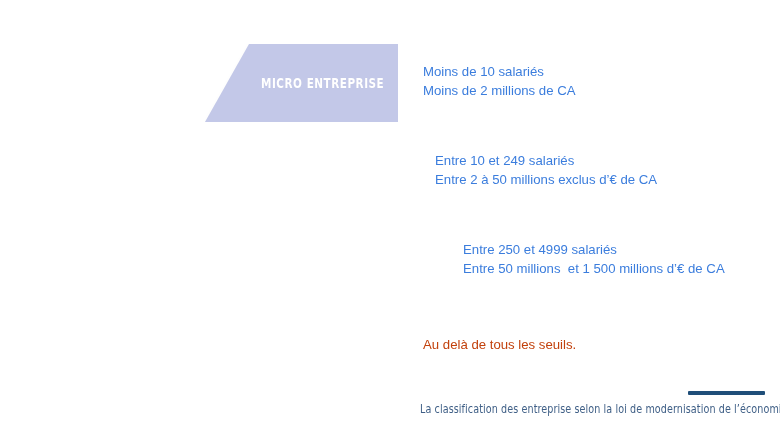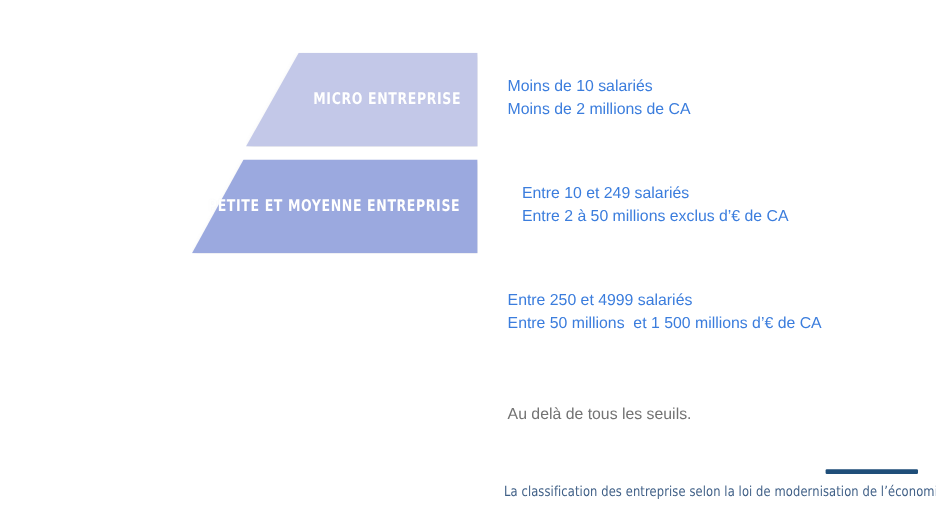--- a/index.html
+++ b/index.html
@@ -117,40 +117,29 @@
         <defs>
           <filter id="sh1" x="-30%" y="-30%" width="180%" height="180%">
             <feDropShadow dx="1.2" dy="2.2" stdDeviation="1.6" flood-color="#8d8d8d" flood-opacity="0.55"></feDropShadow>
           </filter>
         </defs>
         <polygon points="44,0 193,0 193,78 0,78" fill="#c3c8e8" filter="url(#sh1)"></polygon>
       </svg>
       <span class="tier-label">MICRO ENTREPRISE</span>
     </div>
 
-    <div class="tier" id="tier2">
-      <svg class="tier-shape" viewBox="0 0 238 78" preserveAspectRatio="none">
-        <defs>
-          <filter id="sh2" x="-30%" y="-30%" width="180%" height="180%">
-            <feDropShadow dx="1.2" dy="2.2" stdDeviation="1.6" flood-color="#8d8d8d" flood-opacity="0.55"></feDropShadow>
-          </filter>
-        </defs>
-        <polygon points="43,0 238,0 238,78 0,78" fill="#9ba9df" filter="url(#sh2)"></polygon>
-      </svg>
-      <span class="tier-label">PETITE ET MOYENNE ENTREPRISE</span>
-    </div>
 
 
 
   </div>
 
   <div class="desc" id="desc1" style="color: rgb(59, 125, 221);">Moins de 10 salariés
 Moins de 2 millions de CA</div>
   <div class="desc" id="desc2" style="color: rgb(59, 125, 221); margin-left: 12px;">Entre 10 et 249 salariés
 Entre 2 à 50 millions exclus d’€ de CA</div>
-  <div class="desc" id="desc3" style="color: rgb(59, 125, 221);">Entre 250 et 4999 salariés
+  <div class="desc" id="desc3" style="color: rgb(59, 125, 221); margin-left: 40px;">Entre 250 et 4999 salariés
 Entre 50 millions  et 1 500 millions d’€ de CA</div>
-  <div class="desc" id="desc4" style="color: #737373;">Au delà de tous les seuils.</div>
+  <div class="desc" id="desc4" style="color: #c2410c;">Au delà de tous les seuils.</div>
 
   <div id="footer-rule" style="background: rgb(31, 78, 121);"></div>
   <div id="footer-caption">La classification des entreprise selon la loi de modernisation de l’économie</div>
 
 </div>
 
 </body></html>

